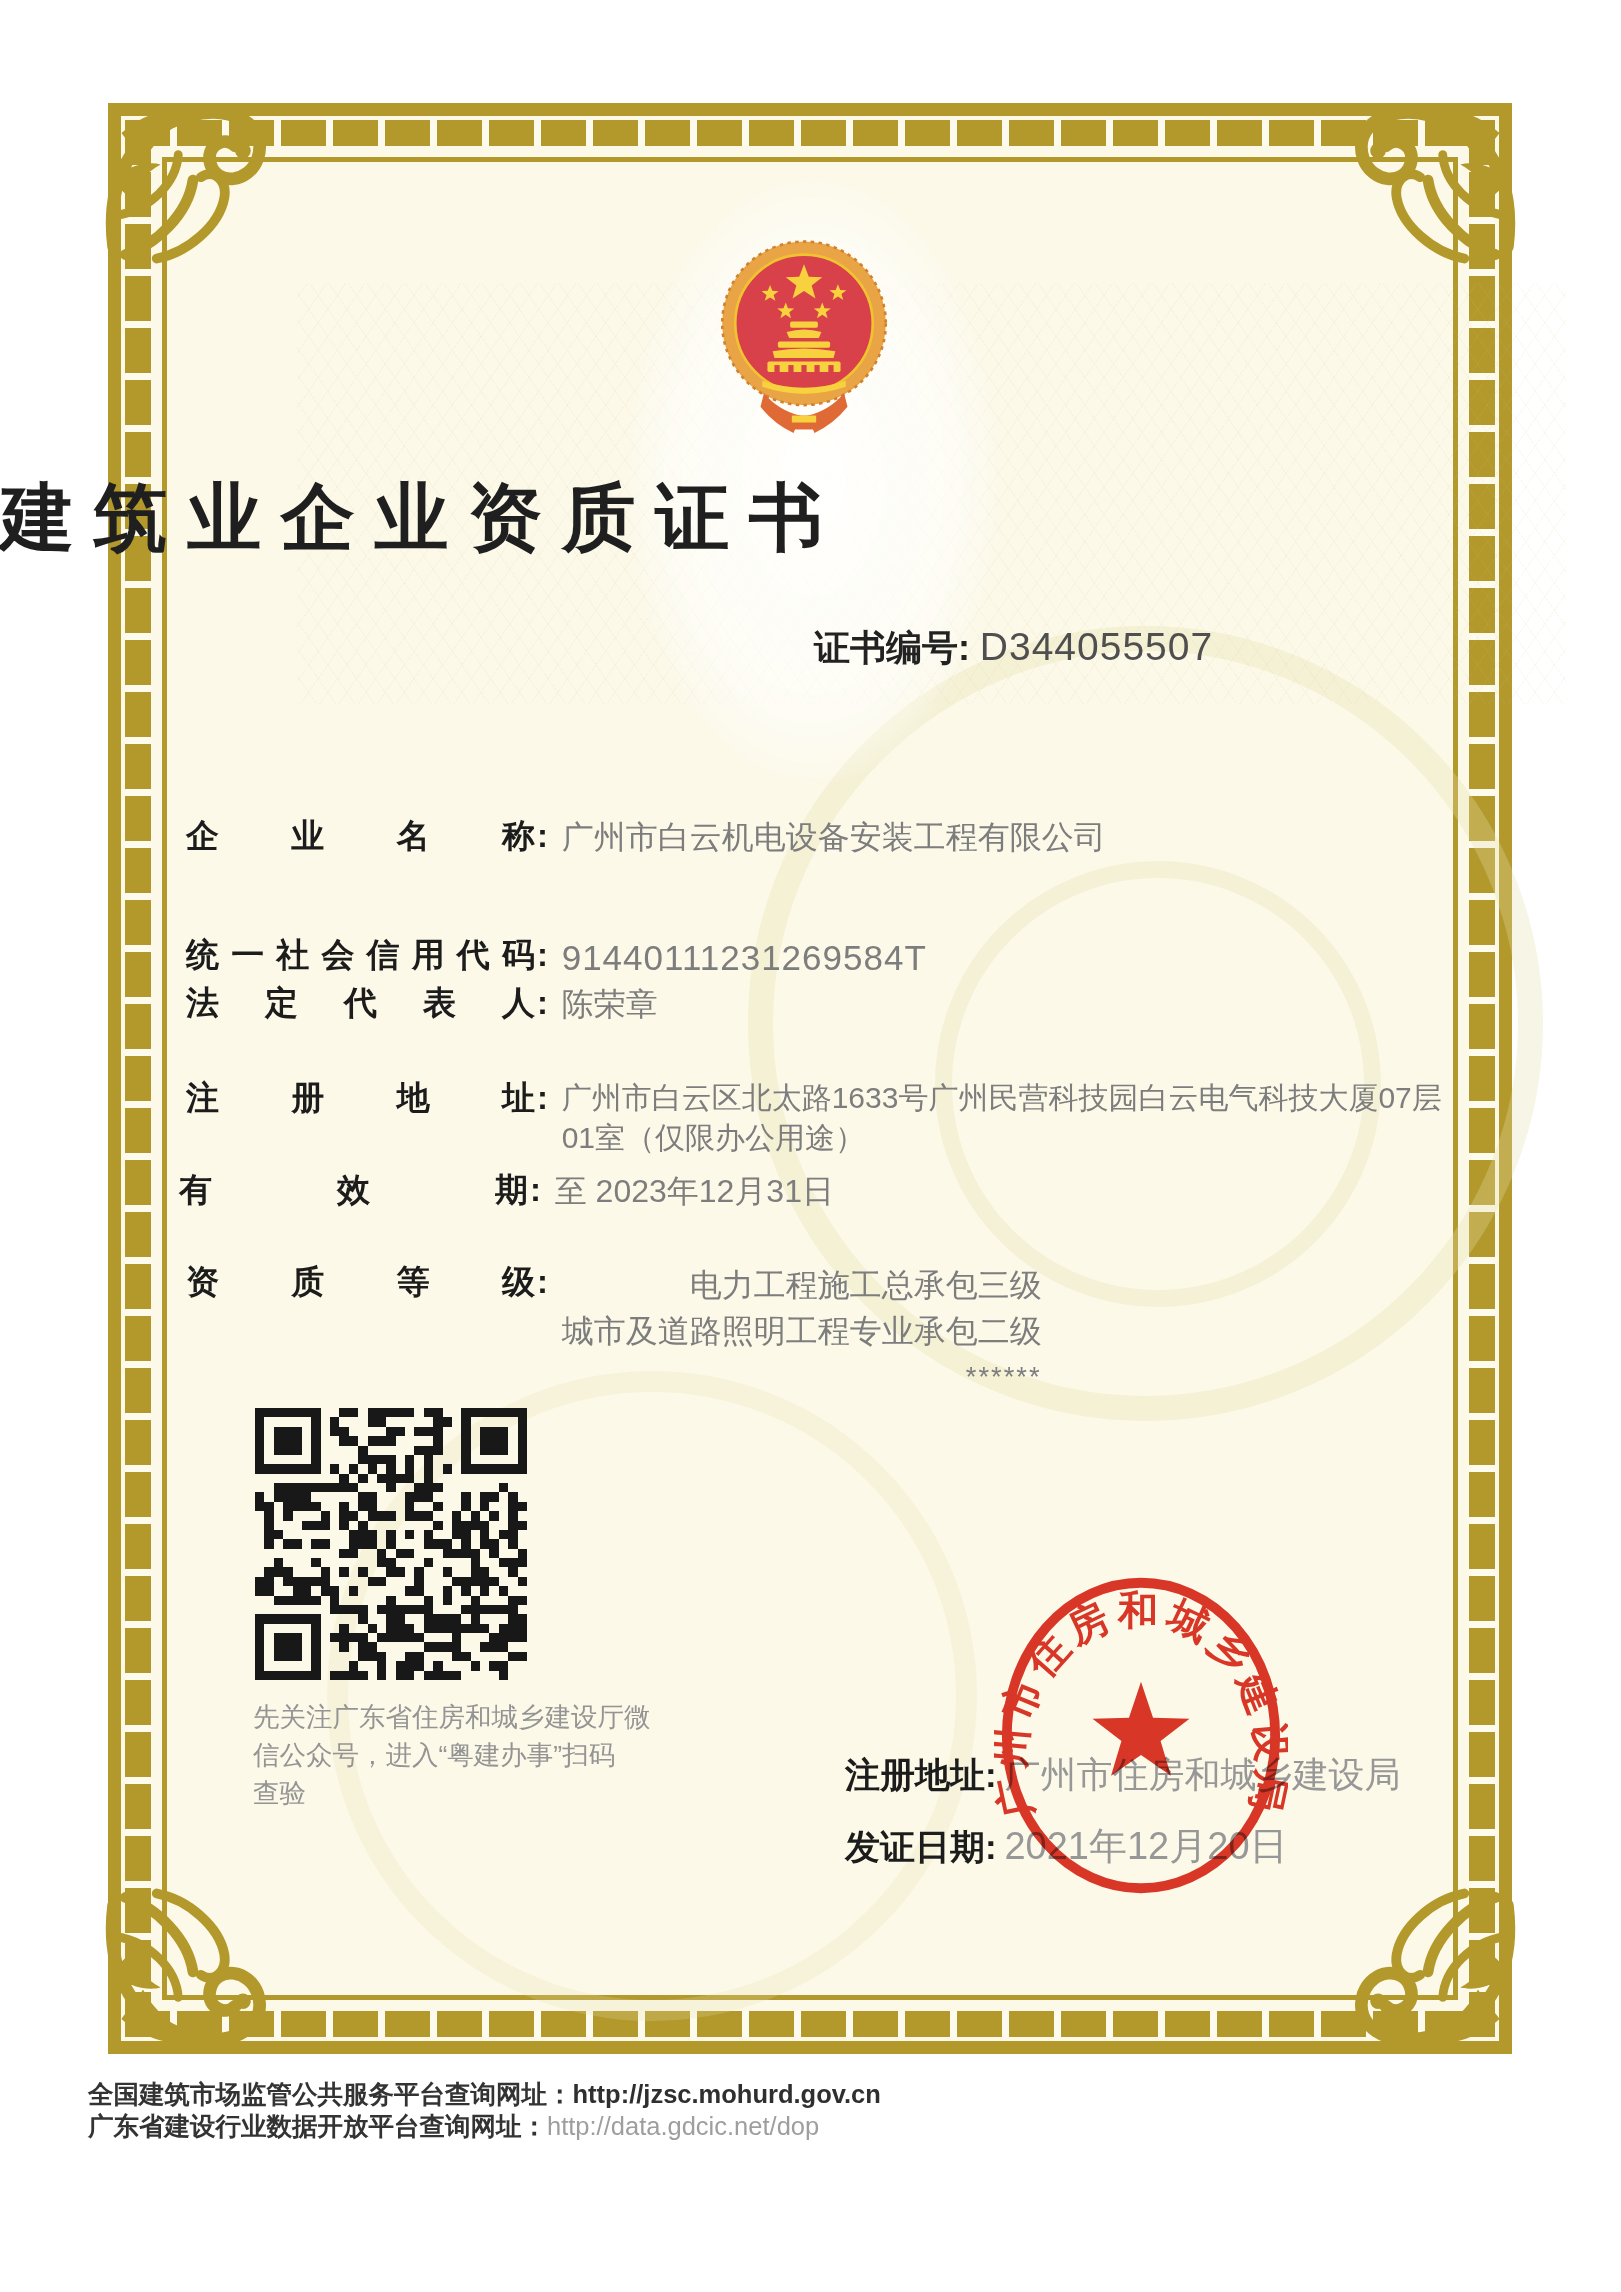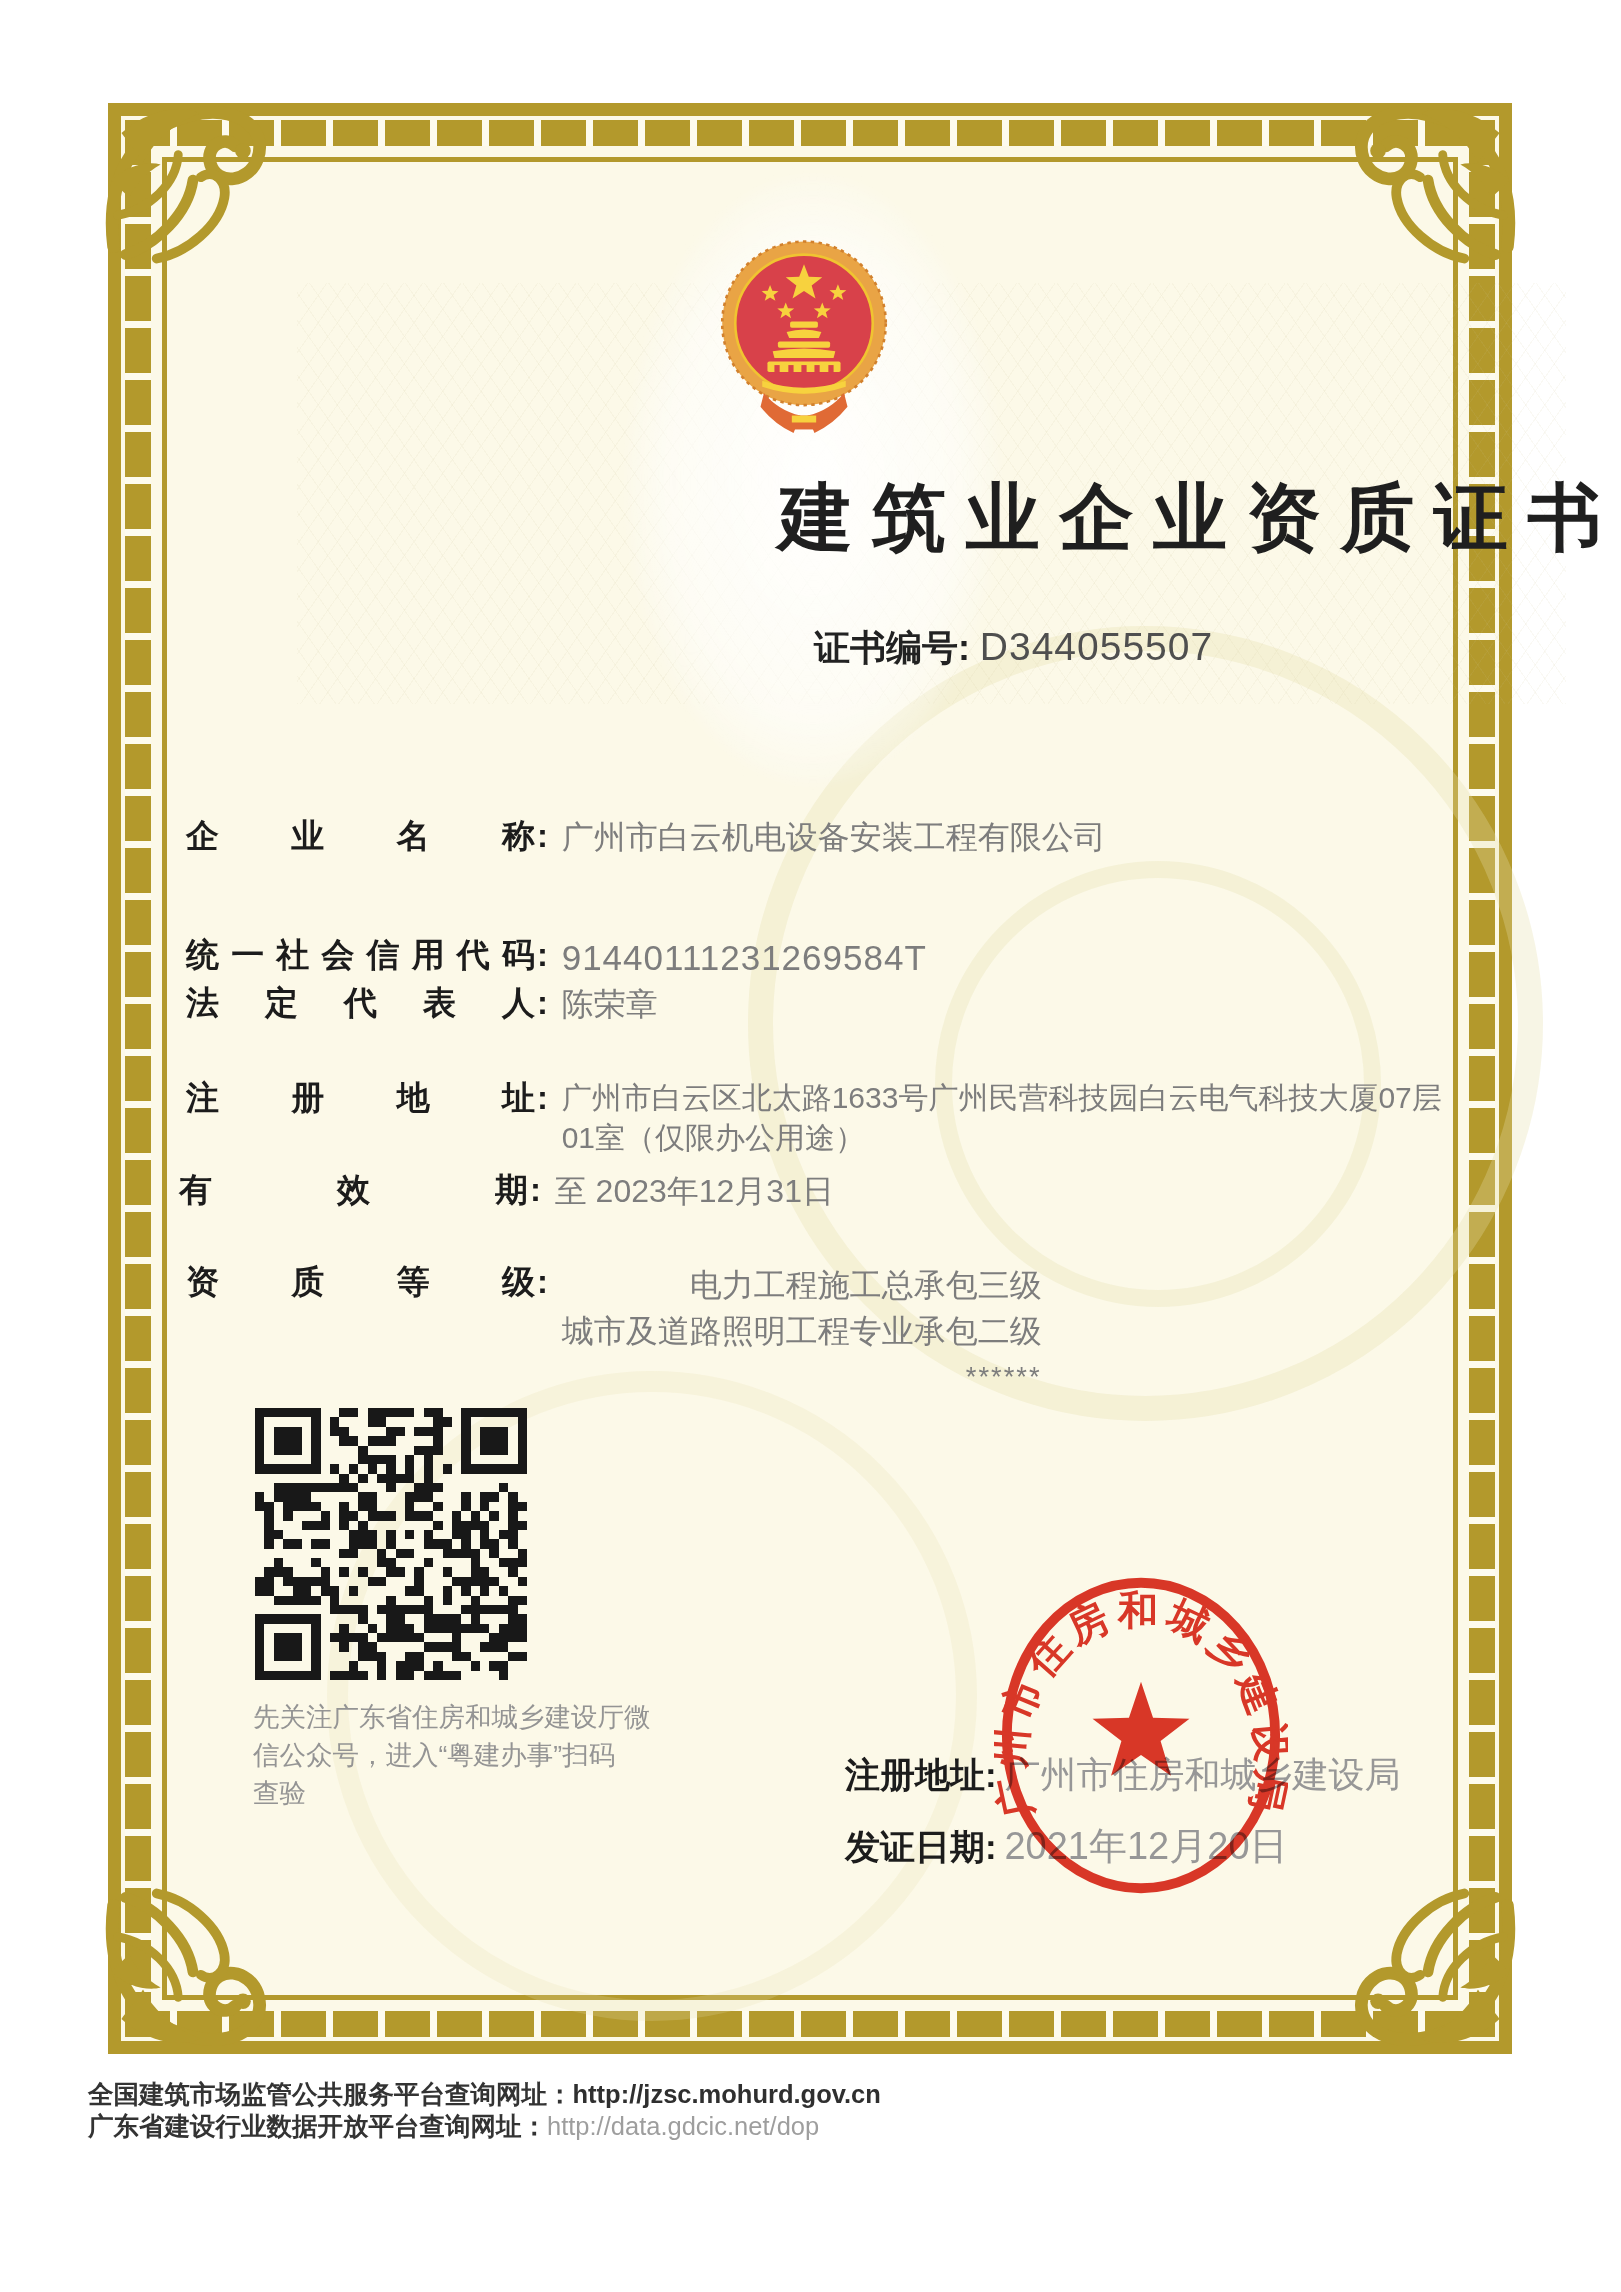--- a/index.html
+++ b/index.html
@@ -38,21 +38,21 @@
       repeating-linear-gradient(-55deg,rgba(205,196,150,.18) 0 1px,transparent 1px 15.7px);}
   .wm-ring{position:absolute;border-radius:50%;pointer-events:none;}
   .wm1{left:627px;top:510px;width:745px;height:745px;border:25.5px solid rgba(228,222,170,.30);}
   .wm2{left:814px;top:745px;width:412px;height:412px;border:17.6px solid rgba(228,222,170,.28);}
   .wm3{left:206px;top:1255px;width:608px;height:608px;border:21.6px solid rgba(230,224,175,.22);}
   .halo{position:absolute;left:627px;top:176px;width:372px;height:608px;border-radius:50%;
     background:radial-gradient(ellipse at center,rgba(255,255,255,.95) 0%,rgba(255,255,255,.55) 55%,rgba(255,255,255,0) 75%);
     filter:blur(5.9px);pointer-events:none;}
   
   .emblem{position:absolute;left:717px;top:235px;width:174px;height:201px;z-index:2;}
-  .title{position:absolute;left:0;top:469px;width:1621px;text-align:right;z-index:2;
+  .title{position:absolute;left:0;top:469px;width:1621px;text-align:left;z-index:2;
     font-size:74px;font-weight:900;letter-spacing:19.6px;color:var(--ink);}
   .certno{position:absolute;left:814px;top:624px;z-index:2;white-space:nowrap;}
   .certno .lbl{font-size:36px;font-weight:800;color:#222;}
   .certno .val{font-size:39px;color:#4f4f4f;margin-left:9.8px;letter-spacing:1px;}
   .frow{position:absolute;display:flex;align-items:flex-start;}
   .frow .flabel{display:inline-block;width:349px;font-size:33px;font-weight:800;color:#1c1c1c;
     text-align:justify;text-align-last:justify;line-height:1.2;}
   .frow .fcolon{font-size:33px;font-weight:800;color:#1c1c1c;margin-left:2px;line-height:1.2;}
   .frow .fvalue{margin-left:13.7px;font-size:32px;color:var(--grey-val);line-height:1.32;max-width:912px;}
   .fvalue.addr{font-size:30px;}

